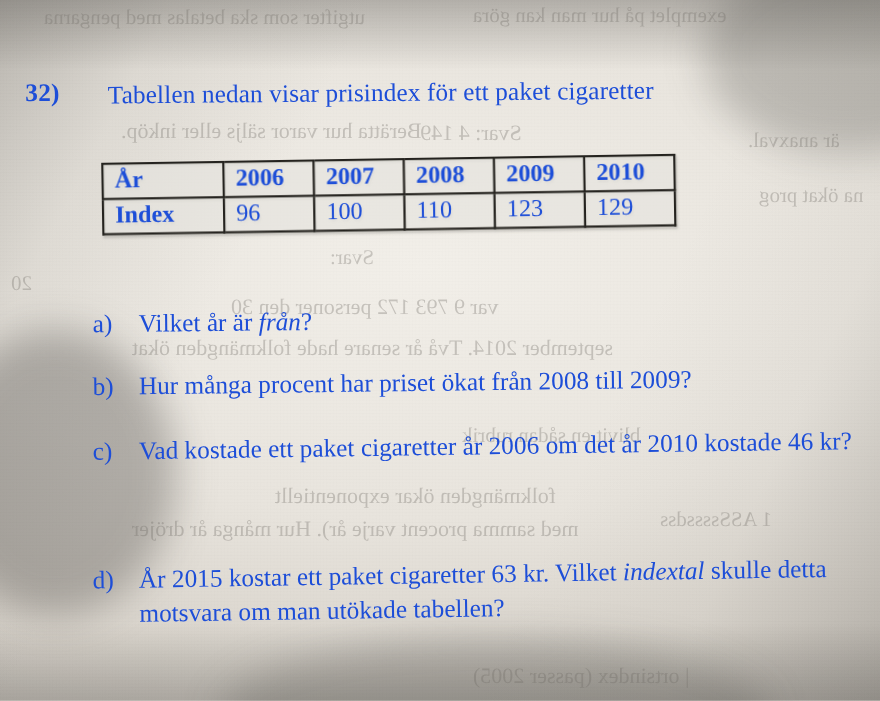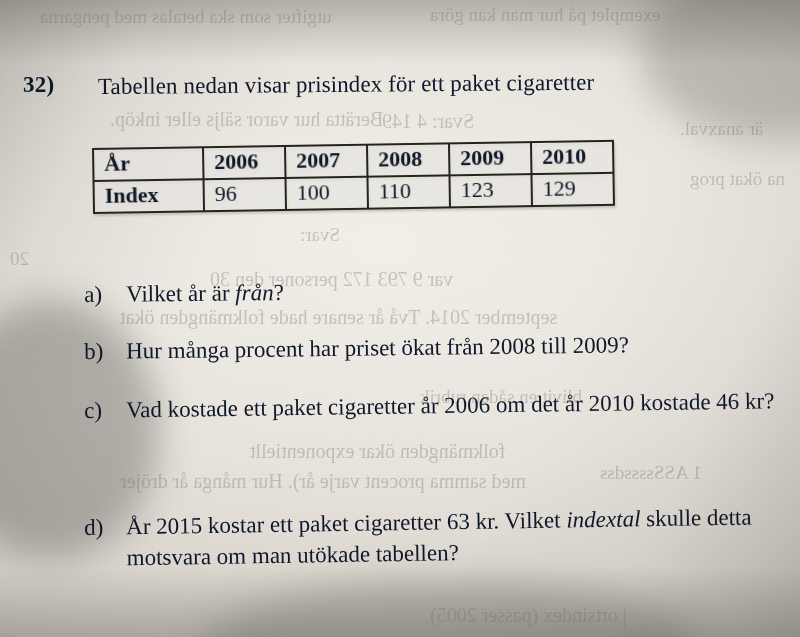--- a/index.html
+++ b/index.html
@@ -52,21 +52,21 @@
     white-space: nowrap;
     pointer-events: none;
     transform: scaleX(-1);
     filter: blur(0.6px);
   }
 
   
   #content {
     position: absolute;
     inset: 0;
-    color: #0f172a;
+    color: #1d4ed8;
   }
 
   .qnum {
     position: absolute;
     left: 23px;
     top: 72px;
     font-weight: bold;
     font-size: 23px;
     letter-spacing: .2px;
   }

